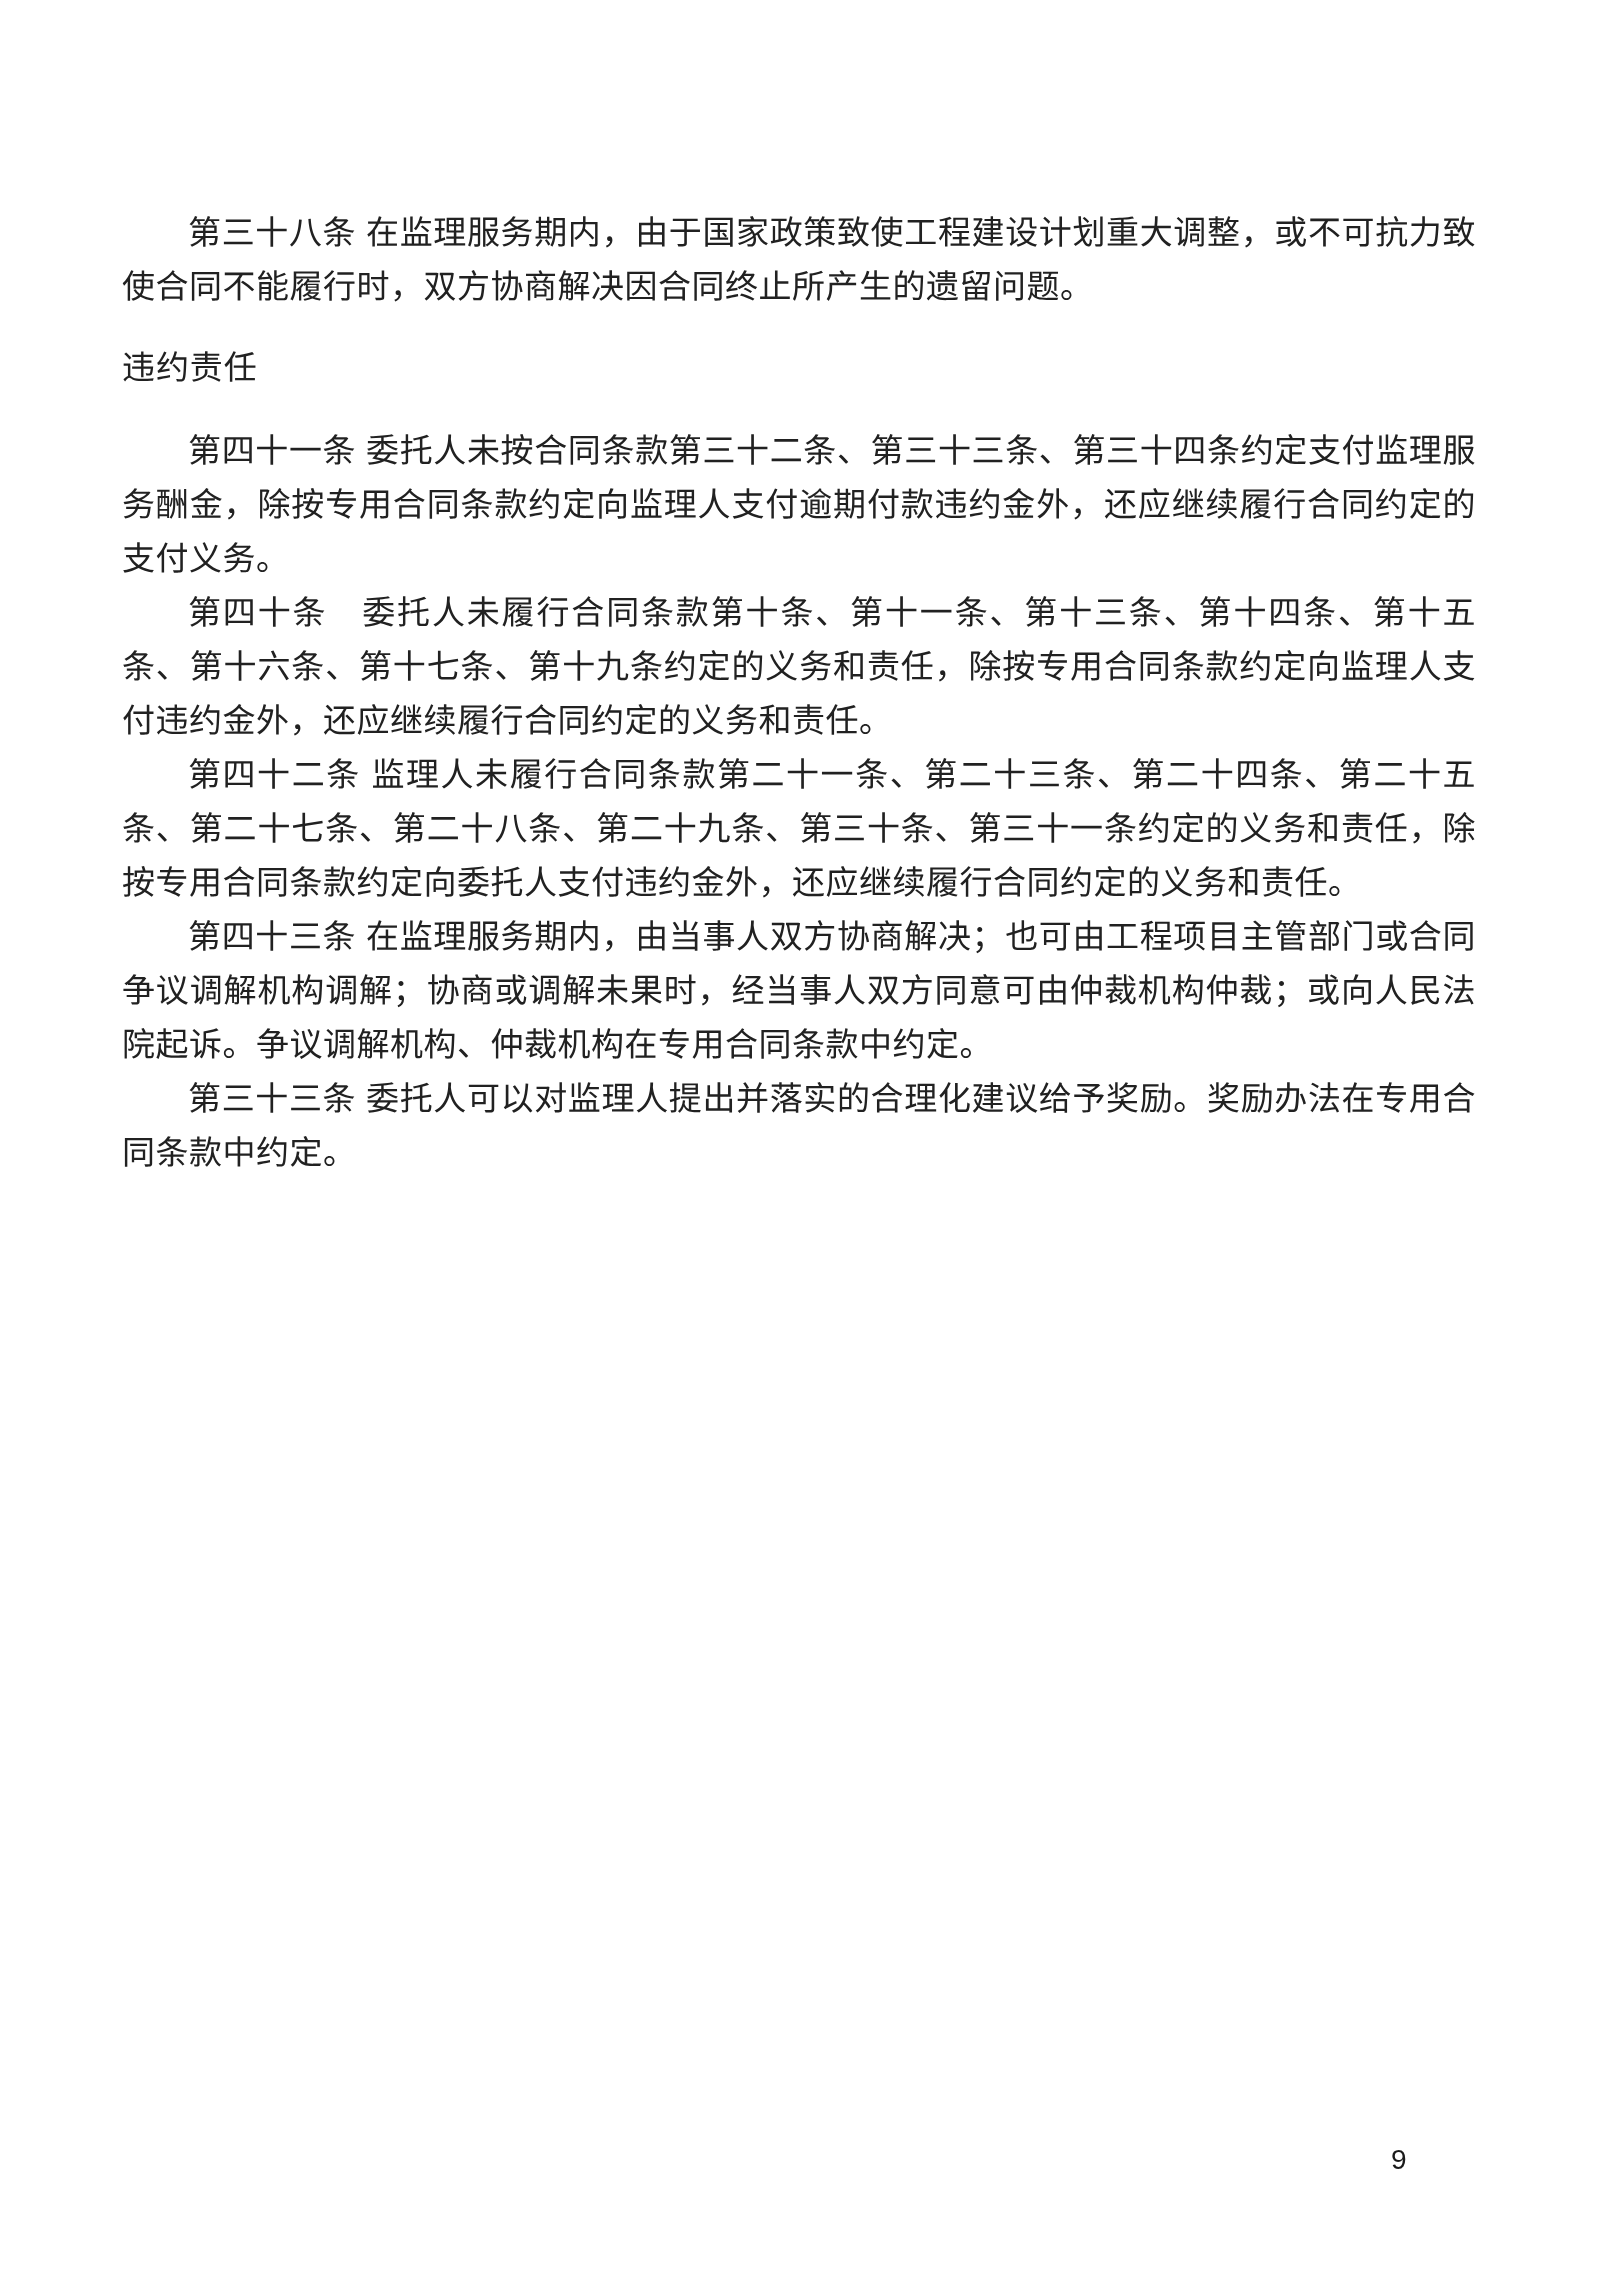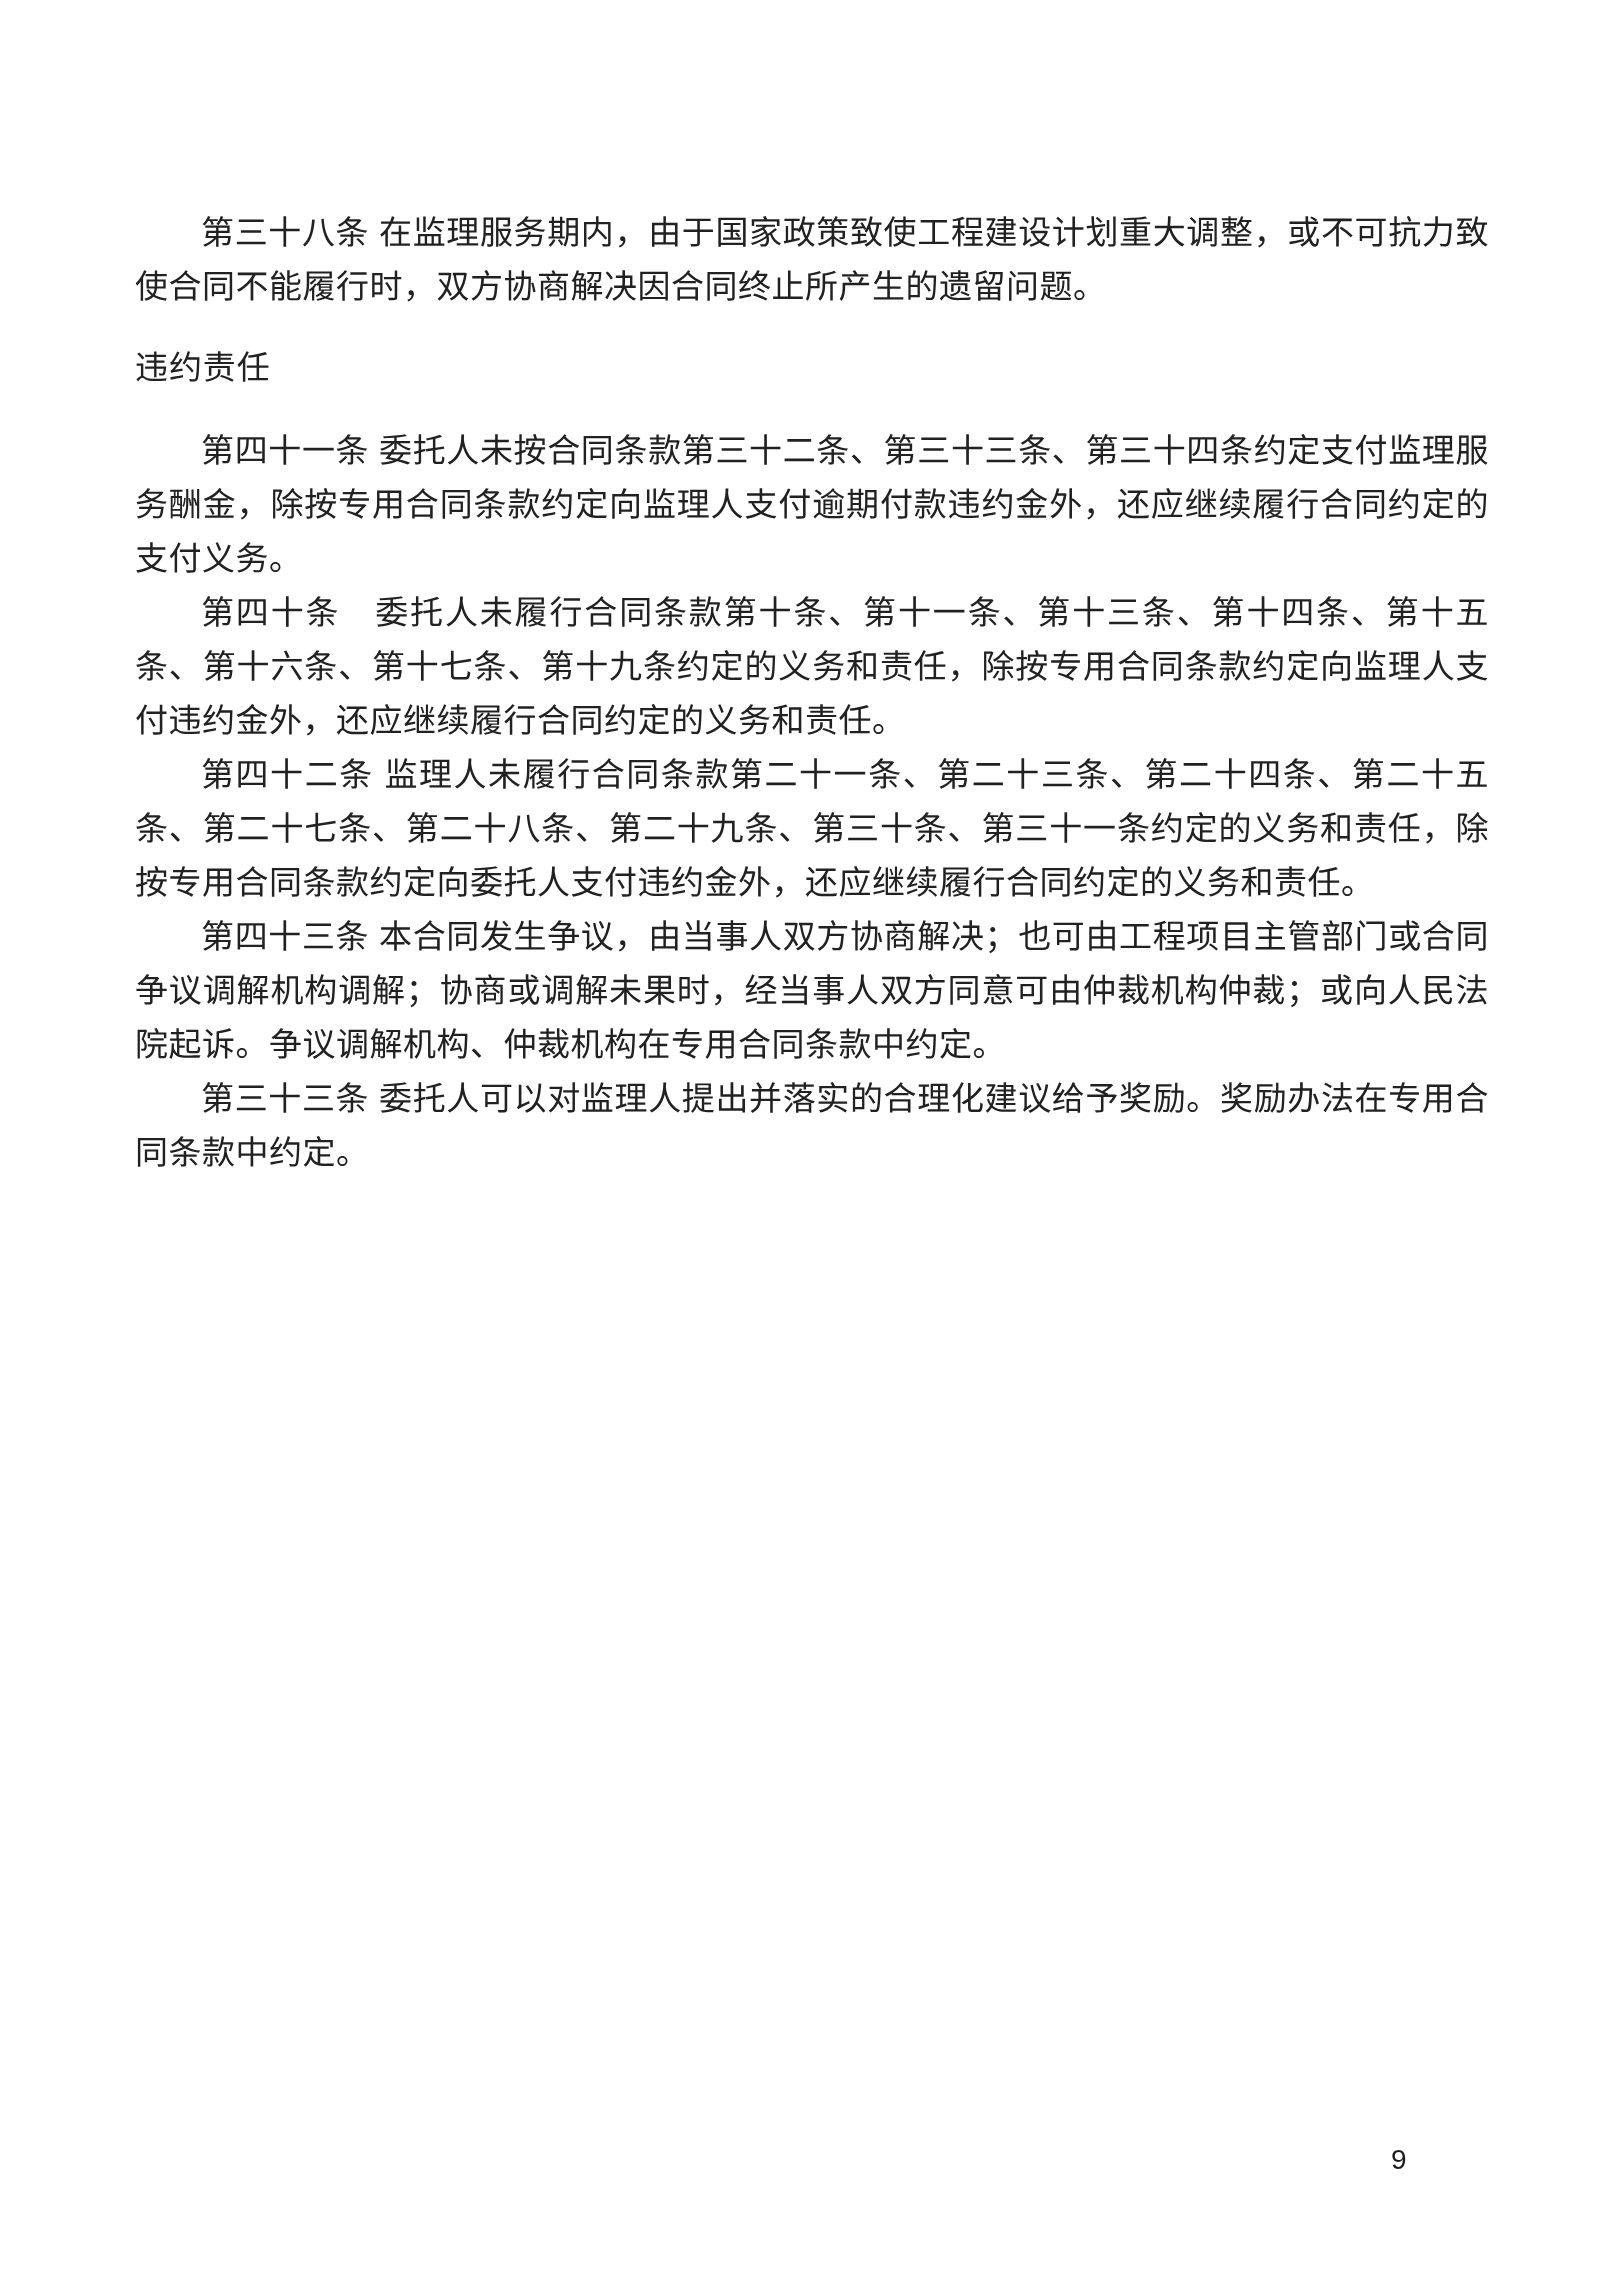--- a/index.html
+++ b/index.html
@@ -12,21 +12,21 @@
     width: 1615px;
     height: 2285px;
     background: #ffffff;
     font-family: "Liberation Sans", sans-serif;
     color: #212121;
     overflow: hidden;
     box-sizing: border-box;
   }
   .content {
     position: absolute;
-    left: 135px;
+    left: 122px;
     top: 206px;
     width: 1354px;
   }
   .para {
     font-size: 33px;
     line-height: 54px;
     text-indent: 2em;
     text-align: justify;
     text-justify: inter-character;
     margin: 0;
@@ -60,21 +60,21 @@
 
     <h2 class="section-heading">违约责任</h2>
 
     <p class="para">第四十一条 委托人未按合同条款第三十二条、第三十三条、第三十四条约定支付监理服务酬金，除按专用合同条款约定向监理人支付逾期付款违约金外，还应继续履行合同约定的支付义务。</p>
 
     <p class="para">第四十条　委托人未履行合同条款第十条、第十一条、第十三条、第十四条、第十五条、第十六条、第十七条、第十九条约定的义务和责任，除按专用合同条款约定向监理人支付违约金外，还应继续履行合同约定的义务和责任。</p>
 
     <p class="para">第四十二条 监理人未履行合同条款第二十一条、第二十三条、第二十四条、第二十五条、第二十七条、第二十八条、第二十九条、第三十条、第三十一条约定的义务和责任，除按专用合同条款约定向委托人支付违约金外，还应继续履行合同约定的义务和责任。</p>
 
 
-    <p class="para">第四十三条 本合同发生争议，由当事人双方协商解决；也可由工程项目主管部门或合同争议调解机构调解；协商或调解未果时，经当事人双方同意可由仲裁机构仲裁；或向人民法院起诉。争议调解机构、仲裁机构在专用合同条款中约定。</p>
+    <p class="para">第四十三条 在监理服务期内，由当事人双方协商解决；也可由工程项目主管部门或合同争议调解机构调解；协商或调解未果时，经当事人双方同意可由仲裁机构仲裁；或向人民法院起诉。争议调解机构、仲裁机构在专用合同条款中约定。</p>
 
 
 
     <p class="para">第三十三条 委托人可以对监理人提出并落实的合理化建议给予奖励。奖励办法在专用合同条款中约定。</p>
 
   </div>
 
   <div class="page-number">9</div>
 </div>
 

